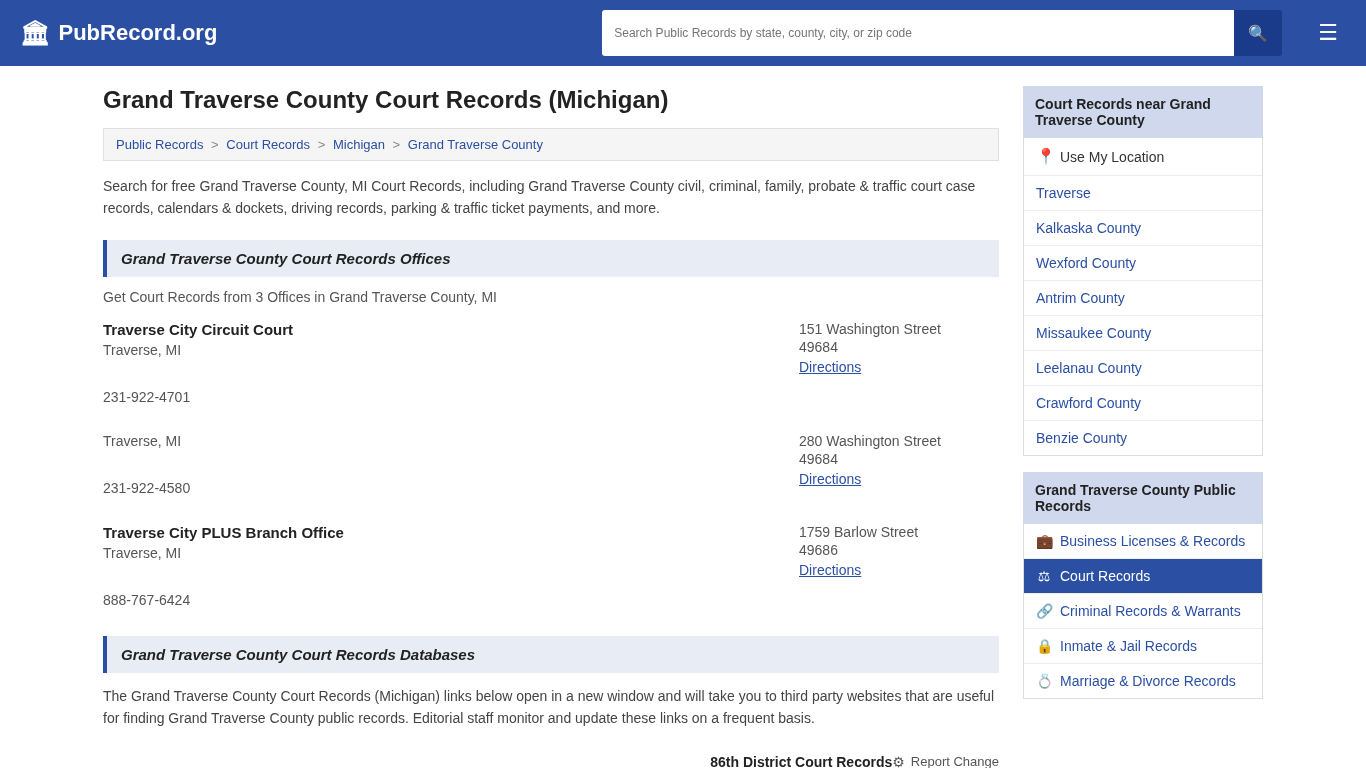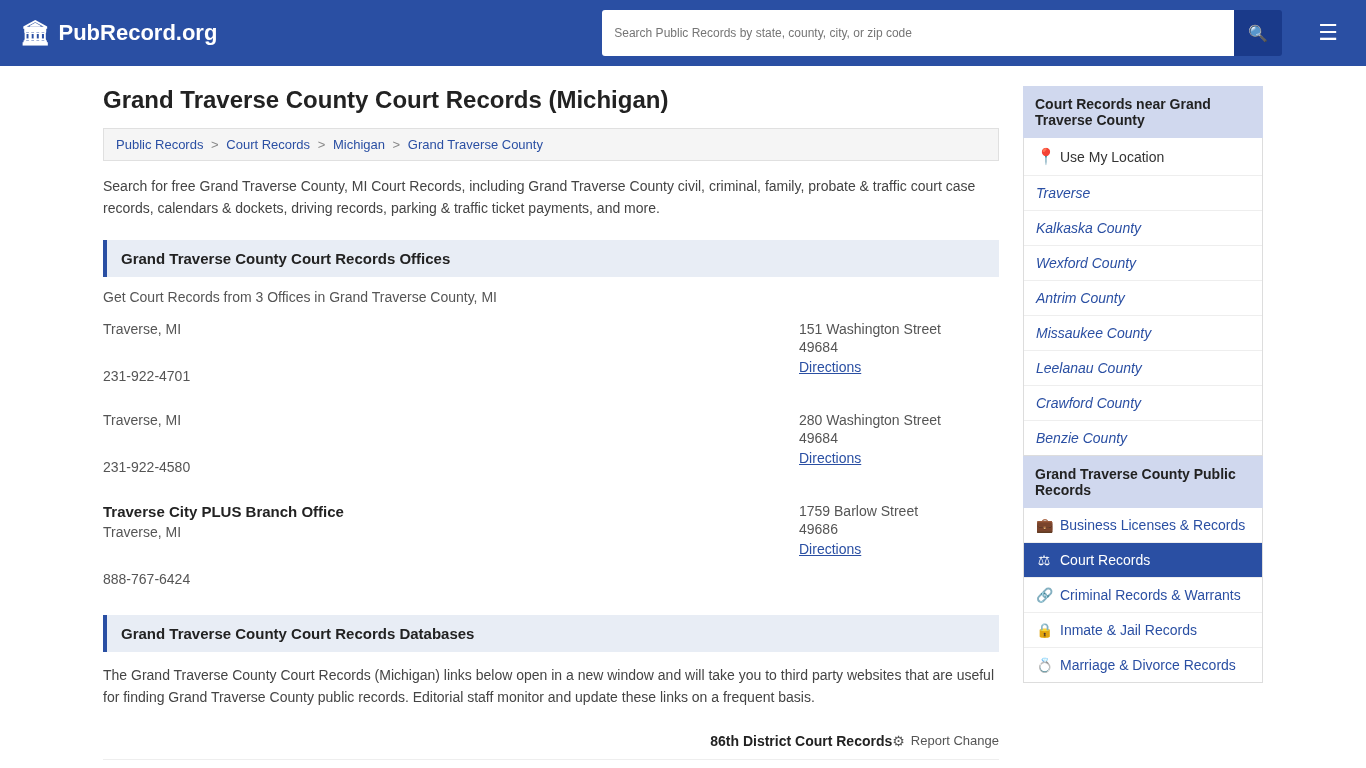--- a/index.html
+++ b/index.html
@@ -111,20 +111,21 @@
 
     
     .section-header {
       background: #e8edf5;
       padding: 10px 14px;
       font-size: 15px;
       font-weight: bold;
       color: #222;
       margin-bottom: 12px;
       border-left: 4px solid #2a4fa3;
+      font-style: italic;
     }
 
     .sub-description {
       font-size: 14px;
       color: #555;
       margin-bottom: 16px;
     }
 
     
     .office-entry {
@@ -203,20 +204,21 @@
       color: #555;
       font-size: 13px;
       cursor: pointer;
     }
     .report-icon {
       font-size: 14px;
     }
 
     
     .sidebar-section {
+      margin-bottom: 16px;
     }
     .sidebar-header {
       background: #d0d8ee;
       padding: 10px 12px;
       font-size: 14px;
       font-weight: bold;
       color: #222;
       margin-bottom: 0;
     }
     .sidebar-list {
@@ -247,21 +249,20 @@
       font-size: 14px;
       color: #555;
       width: 16px;
       text-align: center;
     }
     .sidebar-item.location-item {
       color: #333;
     }
     .sidebar-item.plain {
       color: #2a4fa3;
-      font-style: italic;
     }
     .location-dot {
       color: #e05;
       font-size: 16px;
     }
   </style>
 </head>
 <body>
 
 <header class="header">
@@ -298,20 +299,21 @@
 
     <p class="description">Search for free Grand Traverse County, MI Court Records, including Grand Traverse County civil, criminal, family, probate &amp; traffic court case records, calendars &amp; dockets, driving records, parking &amp; traffic ticket payments, and more.</p>
 
     <div class="offices-section">
       <div class="section-header">Grand Traverse County Court Records Offices</div>
       <p class="sub-description">Get Court Records from 3 Offices in Grand Traverse County, MI</p>
 
       <div class="office-entry">
         <div class="office-row">
           <div class="office-left">
+            <div class="office-name">Traverse City Circuit Court</div>
             <div class="office-city">Traverse, MI</div>
             <div class="office-phone">231-922-4701</div>
           </div>
           <div class="office-right">
             <div class="office-address">151 Washington Street</div>
             <div class="office-zip">49684</div>
             <a class="directions-link" href="#">Directions</a>
           </div>
         </div>
       </div>

